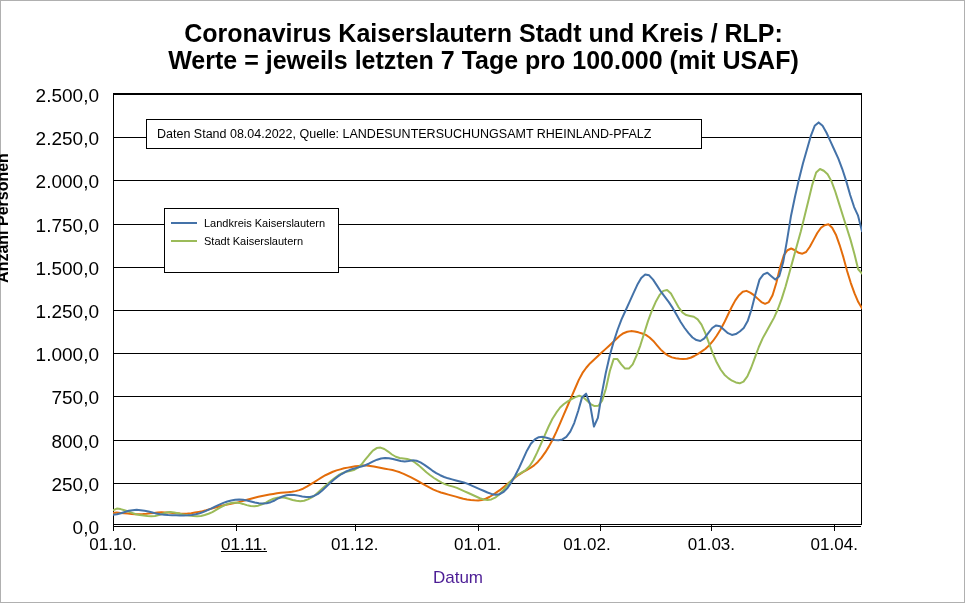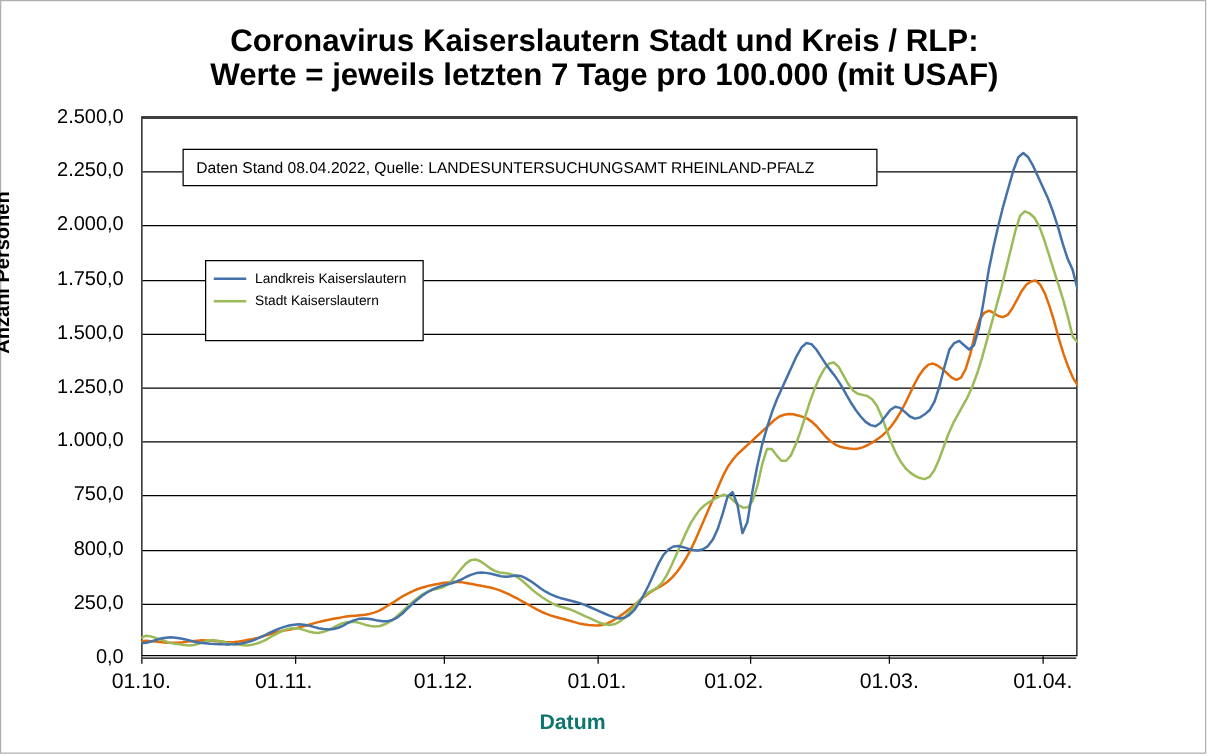--- a/index.html
+++ b/index.html
@@ -60,21 +60,21 @@
     width: 100%;
     height: 1px;
     background: #000000;
   }
   
   .y-label {
     position: absolute;
     right: 868px;       
     width: 80px;
     text-align: right;
-    font-size: 16px;
+    font-size: 19px;
     color: #000000;
     transform: translateY(-8px);
   }
   
   #y-axis-title {
     position: absolute;
     left: -6px;
     top: 218px;
     font-size: 16px;
     font-weight: bold;
@@ -100,22 +100,22 @@
     height: 6px;
     background: #000000;
   }
   #x-axis-title {
     position: absolute;
     left: 0;
     top: 568px;
     width: 916px;
     text-align: center;
     font-size: 17px;
-    font-weight: bold;
-    color: #0f766e;
+    font-weight: normal;
+    color: #4c1d95;
   }
   
   #source-box {
     position: absolute;
     left: 146px;
     top: 119px;
     width: 556px;
     height: 30px;
     border: 1px solid #000000;
     background: #ffffff;
@@ -203,21 +203,21 @@
       <div class="y-label" style="top: 265.8px;">1.500,0</div>
       <div class="y-label" style="top: 222.6px;">1.750,0</div>
       <div class="y-label" style="top: 179.4px;">2.000,0</div>
       <div class="y-label" style="top: 136.2px;">2.250,0</div>
       <div class="y-label" style="top: 93px;">2.500,0</div>
     </div>
   <div id="x-labels">
       <div class="x-tick" style="left: 113px;"></div>
       <div class="x-label" style="left: 113px;">01.10.</div>
       <div class="x-tick" style="left: 235.852px;"></div>
-      <div class="x-label" style="left: 227px;">01.11.</div>
+      <div class="x-label" style="left: 244px; text-decoration: underline;">01.11.</div>
       <div class="x-tick" style="left: 354.741px;"></div>
       <div class="x-label" style="left: 354.741px;">01.12.</div>
       <div class="x-tick" style="left: 477.593px;"></div>
       <div class="x-label" style="left: 477.593px;">01.01.</div>
       <div class="x-tick" style="left: 600.444px;"></div>
       <div class="x-label" style="left: 587px;">01.02.</div>
       <div class="x-tick" style="left: 711.407px;"></div>
       <div class="x-label" style="left: 711.407px;">01.03.</div>
       <div class="x-tick" style="left: 834.259px;"></div>
       <div class="x-label" style="left: 834.259px;">01.04.</div>

